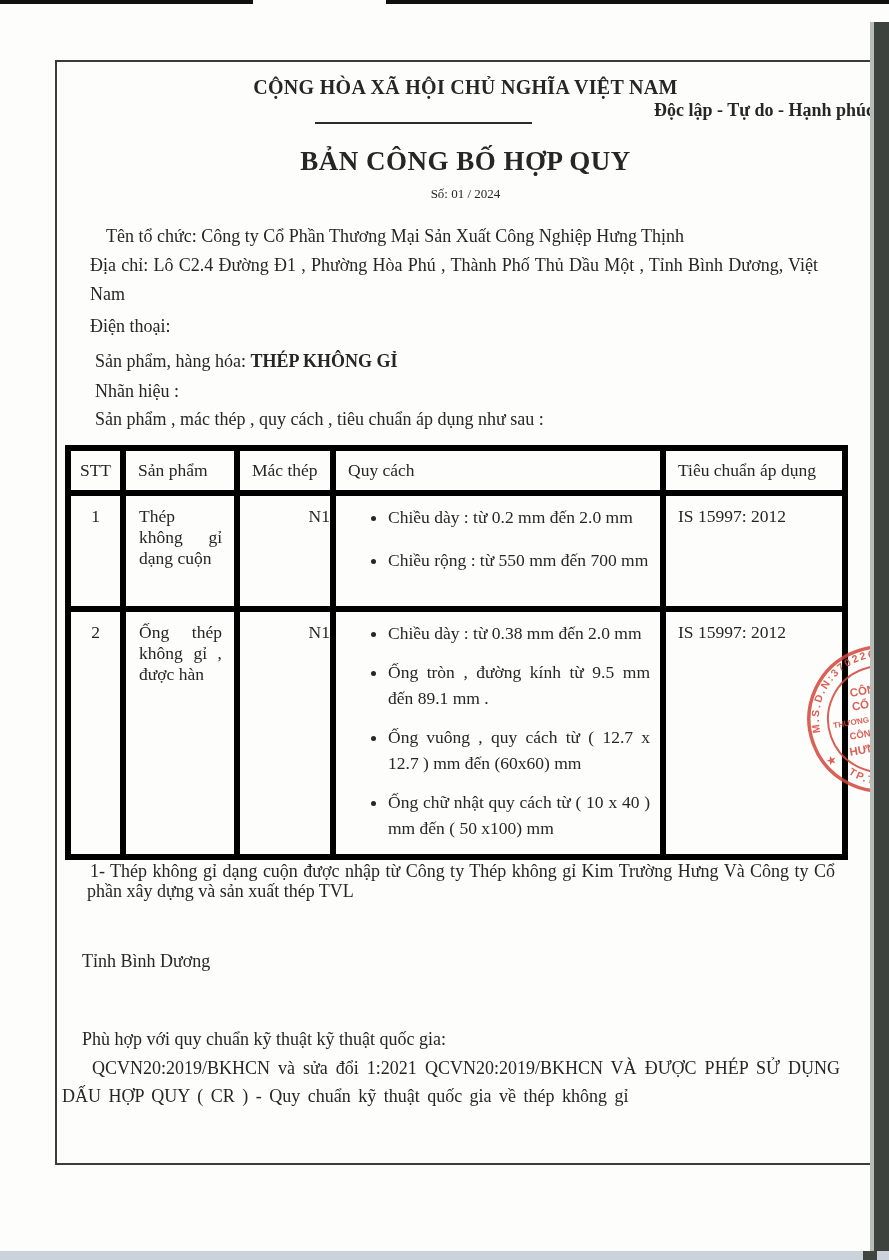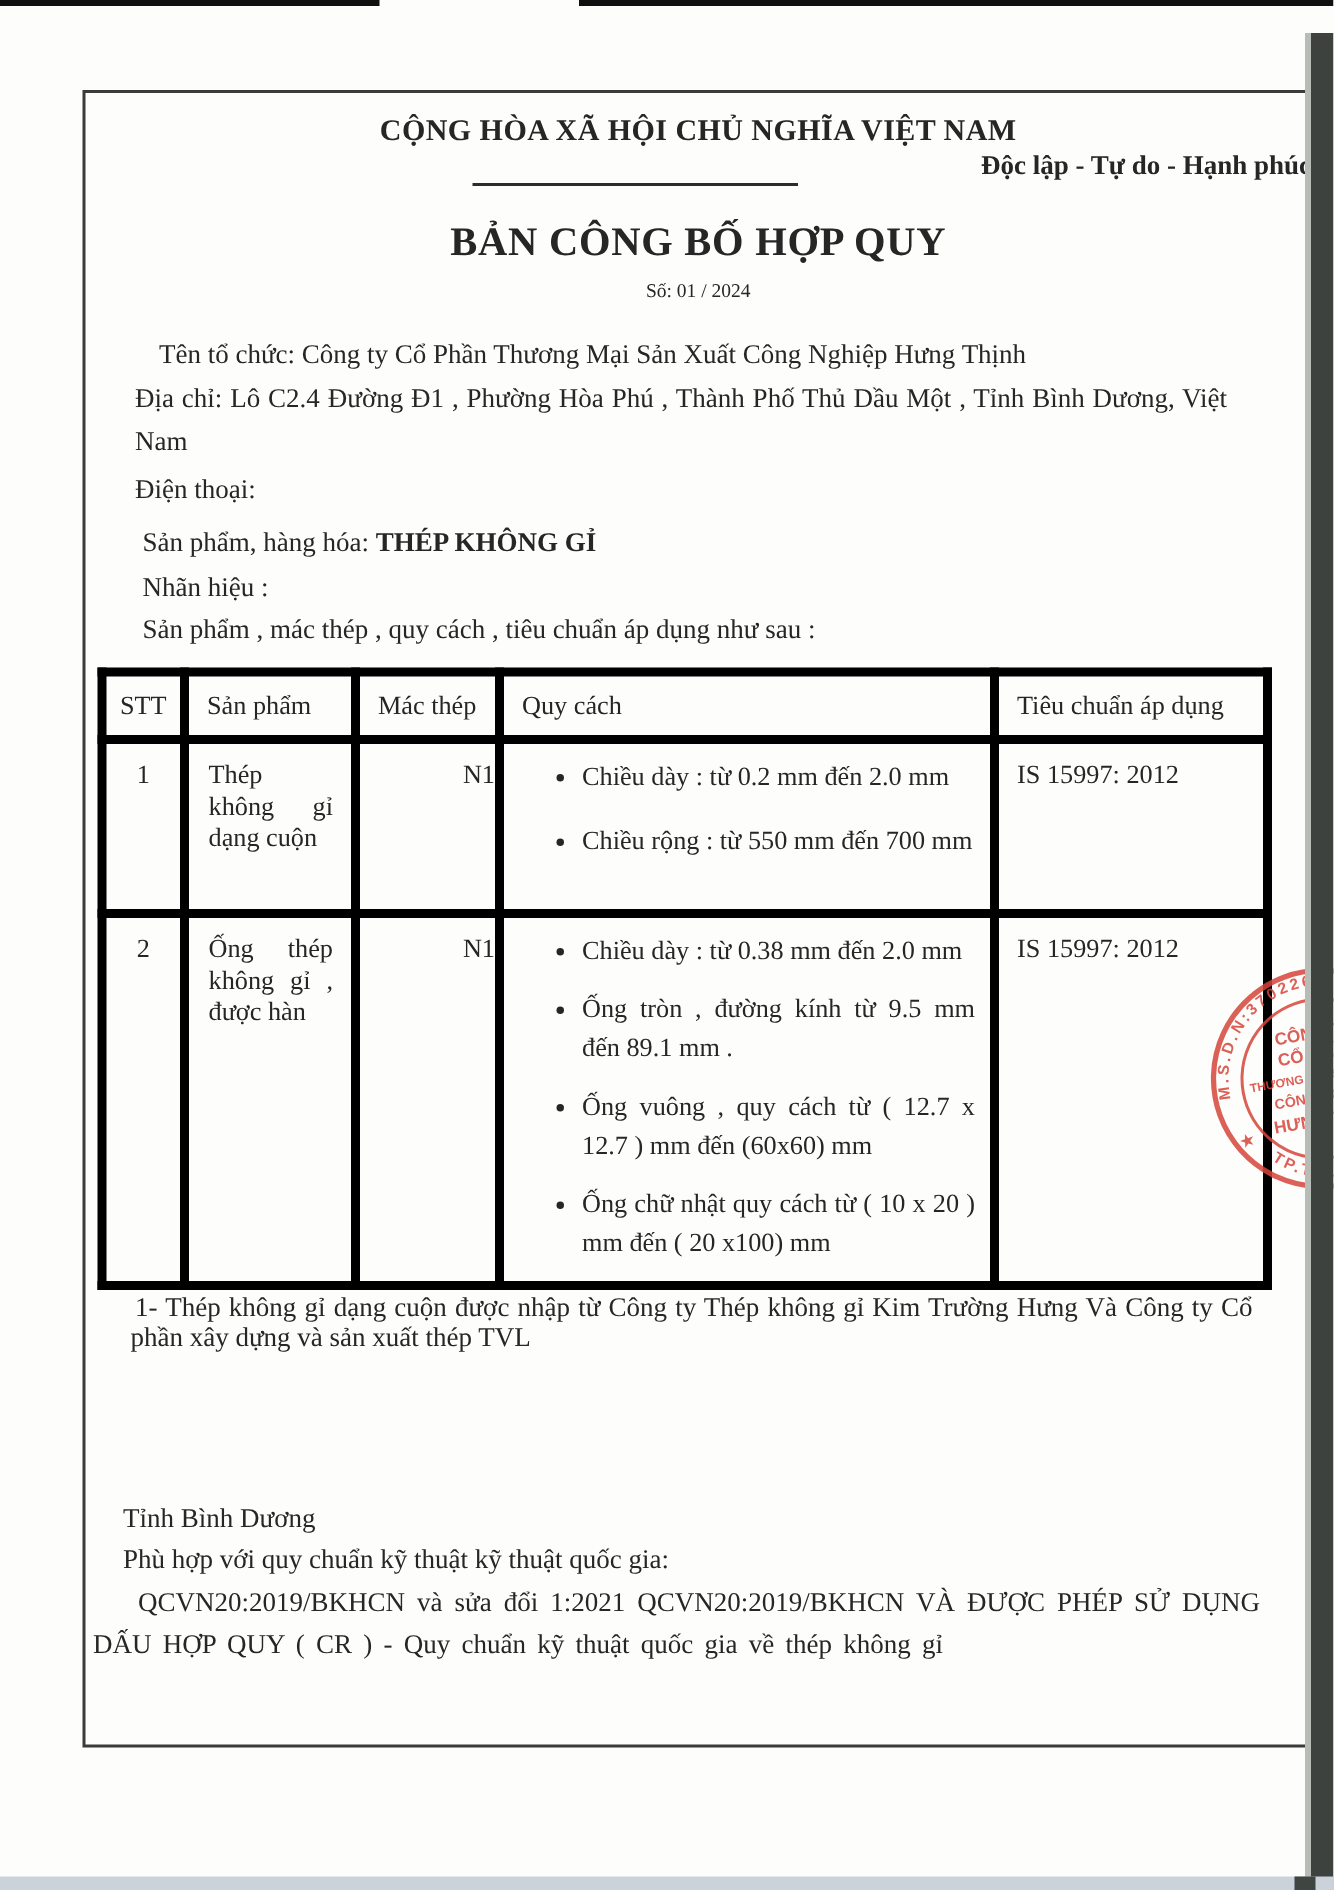--- a/index.html
+++ b/index.html
@@ -50,21 +50,21 @@
   td.c-grade{text-align:right;padding-top:10px !important;}
   td.c-std{padding:10px 6px 0 12px !important;}
   td.c-stt-row{text-align:center;padding-top:10px !important;}
   ul.specs{margin:8px 0 0 0;padding:0 10px 0 52px;}
   ul.specs li{margin-bottom:17px;text-align:justify;line-height:26px;}
   tr.r2 ul.specs li{margin-bottom:13px;}
 
   .note{text-align:justify;line-height:20px;}
   .note-1{top:799px;left:30px;width:748px;text-indent:3px;}
   .note-2{top:857px;left:33px;width:748px;padding-left:27px;text-indent:-27px;}
-  .province-line{top:936px;left:25px;text-align:right;}
+  .province-line{top:885px;left:25px;text-align:right;}
   .conformity-line{top:963px;left:25px;}
   .regulation{top:992px;left:5px;width:778px;text-align:justify;text-indent:30px;line-height:28px;word-spacing:3px;}
 
   .stamp{position:absolute;left:781px;top:619px;width:200px;height:200px;z-index:3;opacity:.85;}
   .stamp text{font-family:"Liberation Sans","DejaVu Sans",sans-serif;font-weight:bold;fill:#d6453a;}
 </style>
 </head>
 <body>
 
 <div class="scan-bar-top" style="left:0;width:253px;"></div>
@@ -119,21 +119,21 @@
     </tr>
     <tr class="r2">
       <td class="c-stt-row">2</td>
       <td class="c-prod">Ống thép không gỉ , được hàn</td>
       <td class="c-grade">N1</td>
       <td>
         <ul class="specs">
           <li>Chiều dày : từ 0.38 mm đến 2.0 mm</li>
           <li>Ống tròn , đường kính từ 9.5 mm đến 89.1 mm .</li>
           <li>Ống vuông , quy cách từ ( 12.7 x 12.7 ) mm đến (60x60) mm</li>
-          <li>Ống chữ nhật quy cách từ ( 10 x 20 ) mm đến ( 20 x100) mm</li>
+          <li>Ống chữ nhật quy cách từ ( 10 x 40 ) mm đến ( 50 x100) mm</li>
         </ul>
       </td>
       <td class="c-std">IS 15997: 2012</td>
     </tr>
   </tbody>
     </table>
 
   <div class="abs bodytext note note-1">1- Thép không gỉ dạng cuộn được nhập từ Công ty Thép không gỉ Kim Trường Hưng Và Công ty Cổ phần xây dựng và sản xuất thép TVL</div>
   <div class="abs bodytext province-line">Tỉnh Bình Dương</div>
   <div class="abs bodytext conformity-line">Phù hợp với quy chuẩn kỹ thuật kỹ thuật quốc gia:</div>

